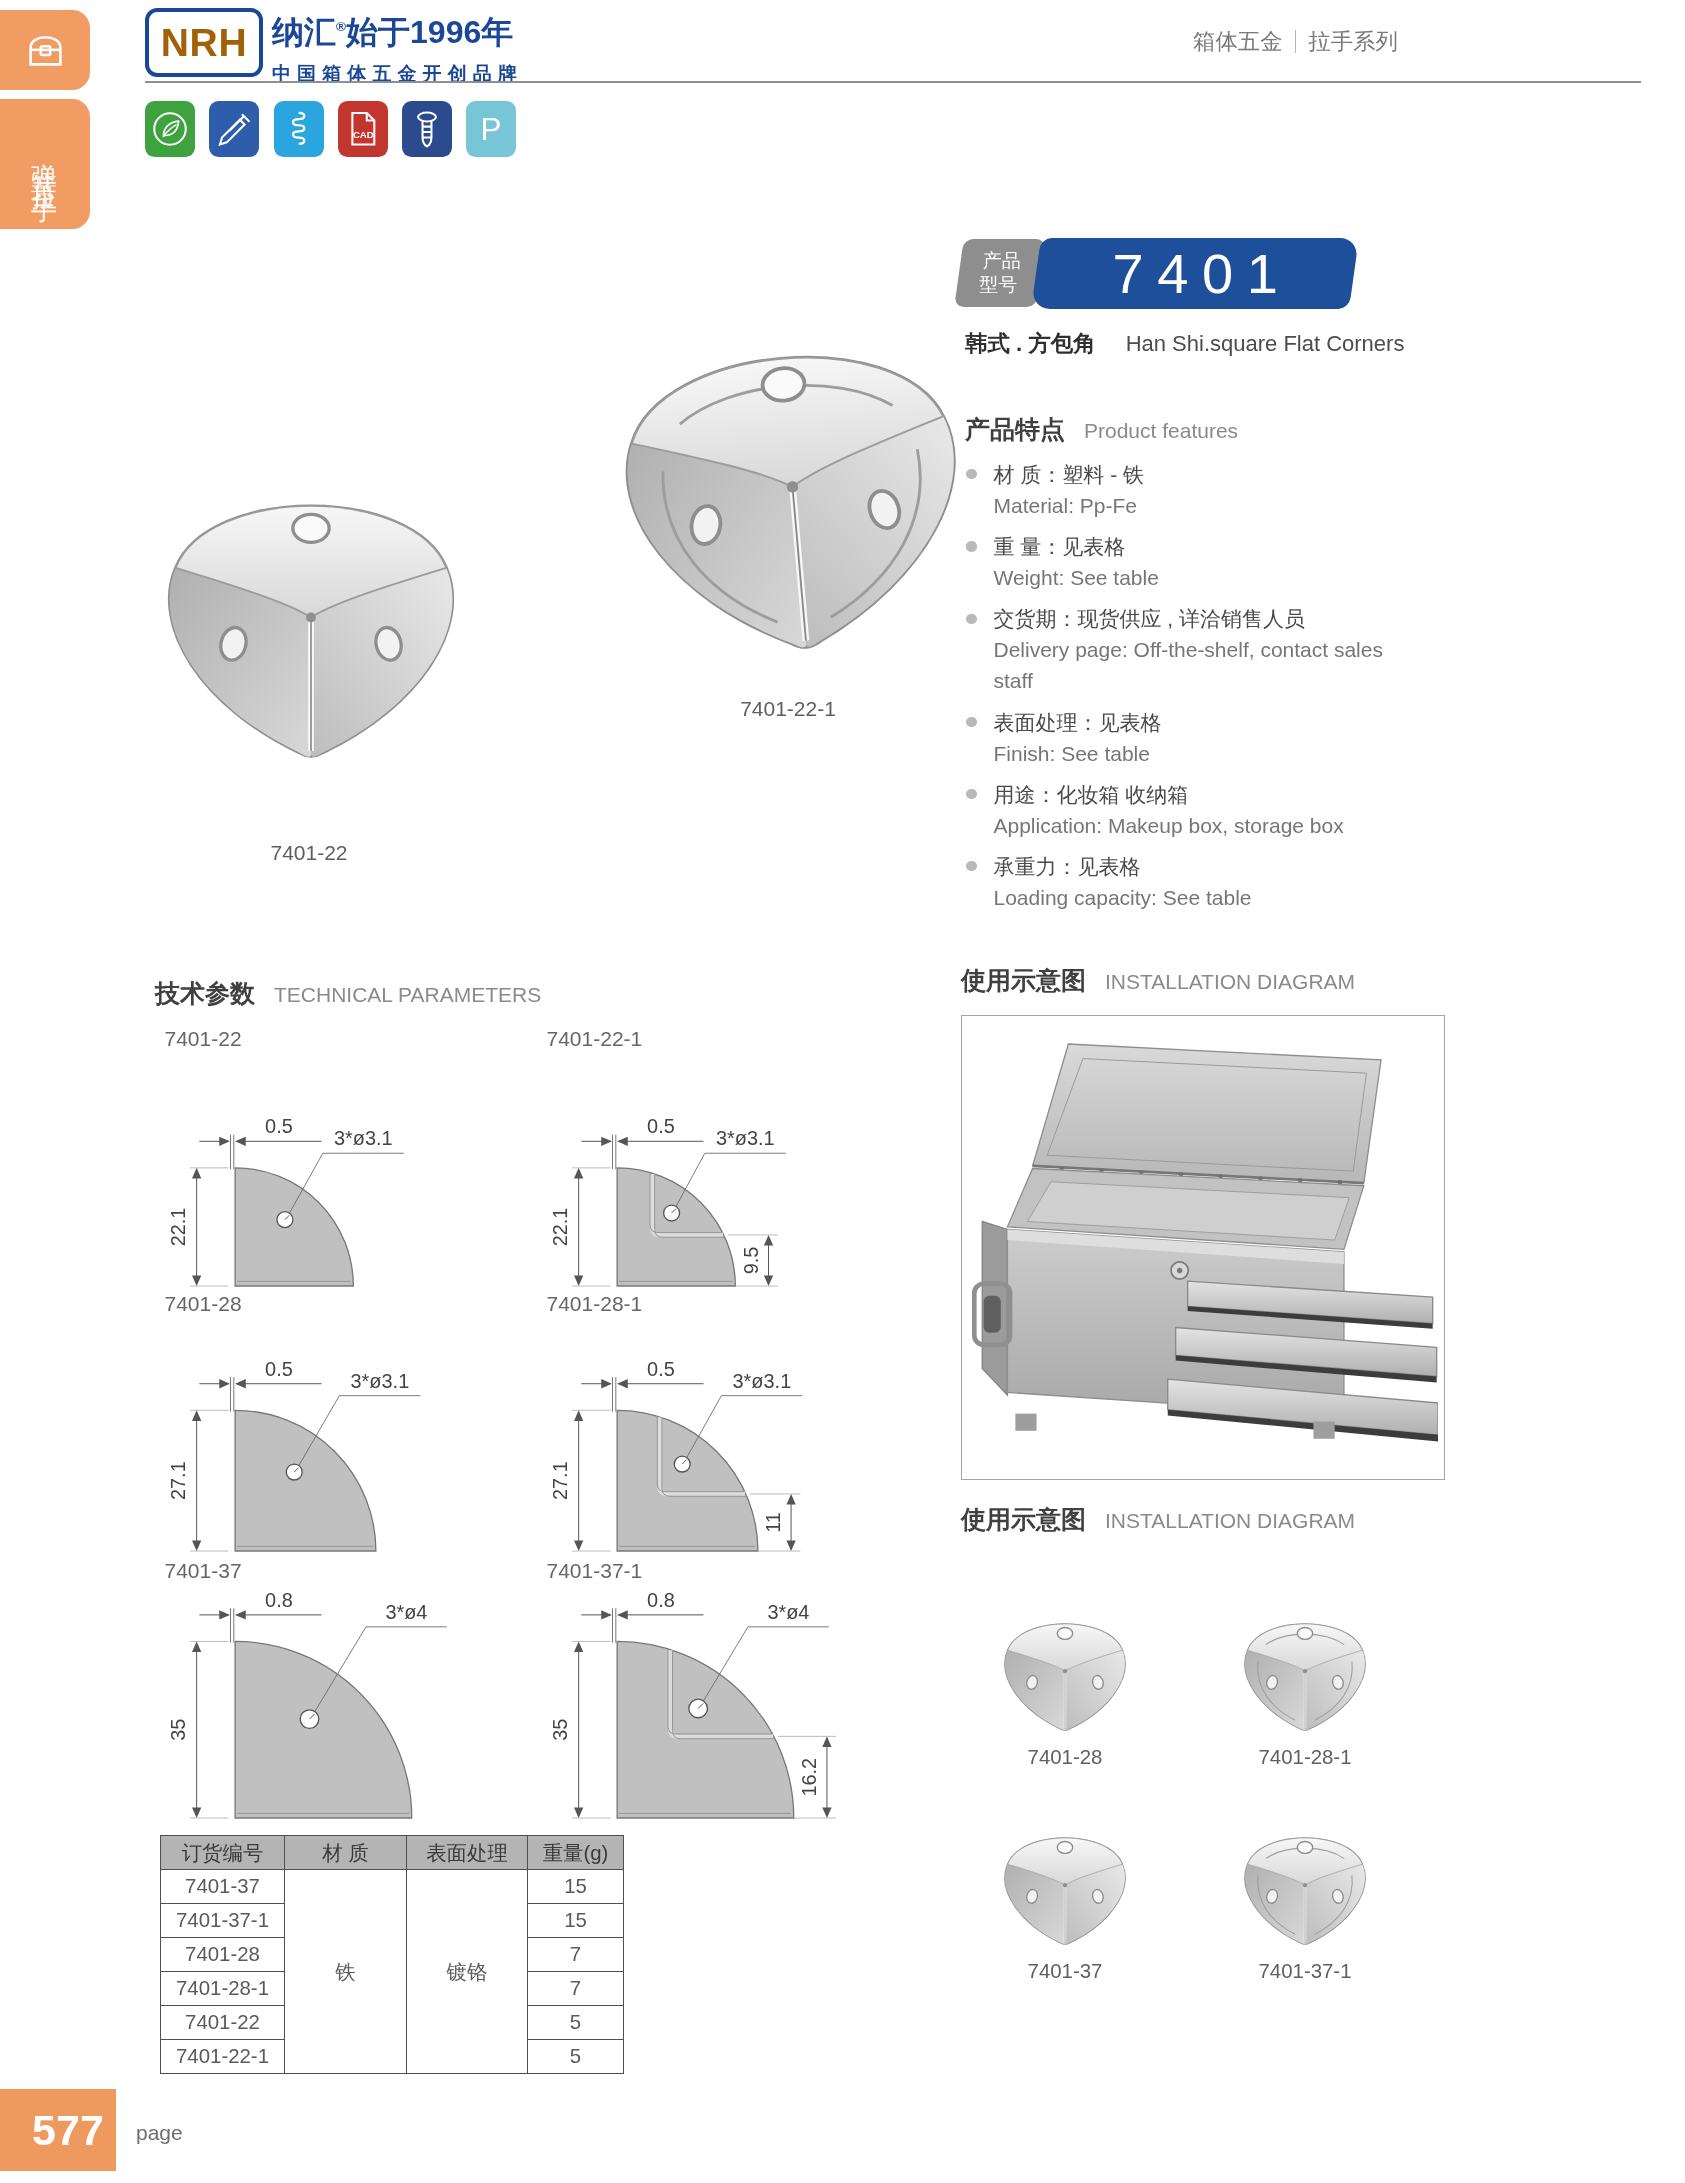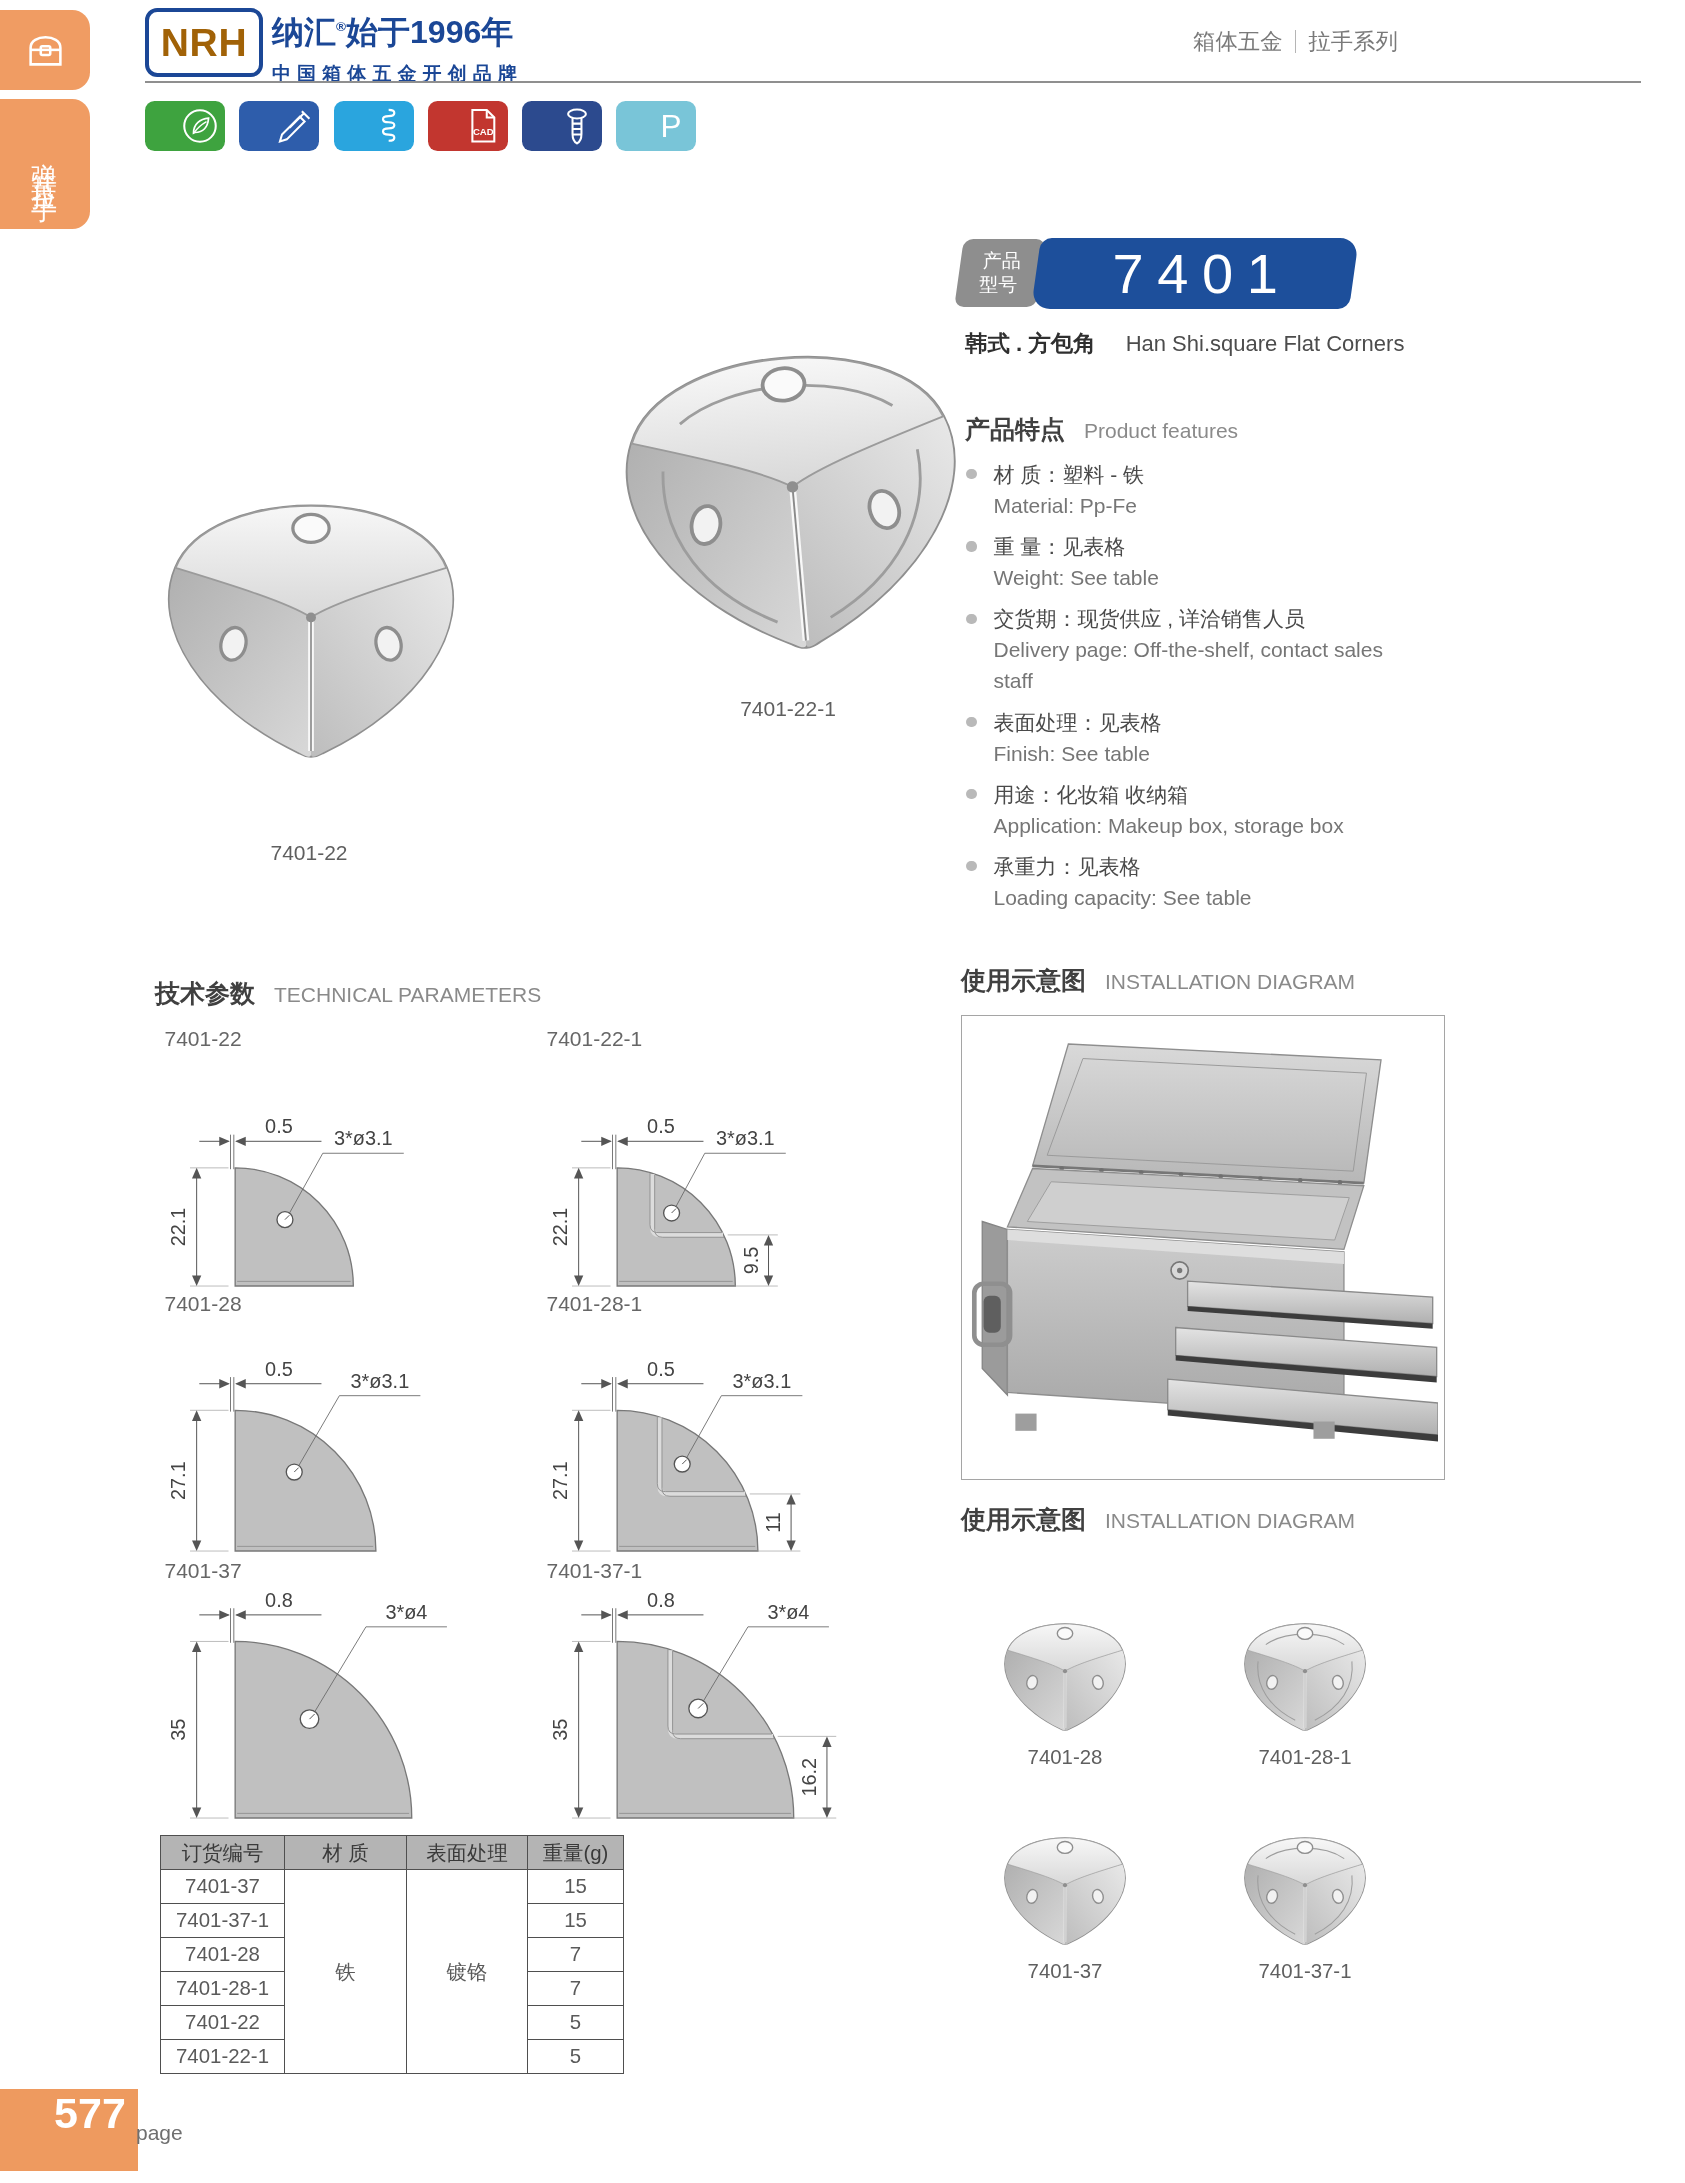--- a/index.html
+++ b/index.html
@@ -21,21 +21,21 @@
   .brand{left:272px;top:11px;color:#1b4796;}
   .brand-l1{font-size:32px;font-weight:700;}
   .brand-l1 sup{font-size:13.6px;}
   .brand-l2{margin-top:6.1px;font-size:19px;font-weight:700;letter-spacing:6.1px;}
   .series{left:1193px;top:26px;display:flex;gap:12.2px;align-items:center;font-size:22.4px;color:#7a7a7a;}
   .series .bar{width:1.4px;height:23px;background:#b5b5b5;}
   .hr{left:145px;top:81px;width:1496px;height:2px;background:#8f8f8f;}
 
   
   .badges{left:145px;top:101px;display:flex;gap:14.3px;}
-  .badge{width:50px;height:50px;border-radius:9.5px;display:flex;align-items:center;justify-content:flex-end;padding-left:30px;}
+  .badge{width:50px;height:56px;border-radius:9.5px;display:flex;align-items:center;justify-content:flex-end;}
   .badge svg{width:50px;height:50px;}
 
   
   .hero-label{font-size:21px;color:#5f5f5f;text-align:center;}
 
   
   .tag{left:959px;top:239px;width:82px;height:68px;background:#8e8e8e;border-radius:9.5px;
        transform:skewX(-8deg);display:flex;flex-direction:column;align-items:center;justify-content:center;}
   .tag span{transform:skewX(8deg);color:#fff;font-size:19px;line-height:1.25;}
   .plate{left:1036px;top:238px;width:318px;height:71px;background:#1d4f9b;border-radius:11px 19px 11px 19px;
@@ -70,22 +70,22 @@
   .glabel{font-size:20.4px;color:#5f5f5f;margin-top:6.8px;}
 
   
   .order-table{left:160px;top:1835px;}
   table{border-collapse:collapse;}
   th,td{border:1.4px solid #4f4f4f;text-align:center;}
   th{background:#b4b4b4;height:31px;font-size:20.4px;color:#3a3a3a;font-weight:400;}
   td{height:31px;font-size:20.4px;color:#5a5a5a;background:#fff;}
 
   
-  .pageno-box{left:0;top:2089px;width:138px;height:82px;background:#ee9a5f;color:#fff;
-              display:flex;justify-content:flex-end;padding-right:12.2px;
+  .pageno-box{left:0;top:2089px;width:116px;height:82px;background:#ee9a5f;color:#fff;
+              display:flex;align-items:center;justify-content:flex-end;padding-right:12.2px;
               font-size:43px;font-weight:700;box-sizing:border-box;}
   .pagelabel{left:136px;top:2121px;font-size:21px;color:#6f6f6f;}
 </style>
 </head>
 <body>
 
 <div class="page">
 
   <div class="abs side-top">
     <svg viewBox="0 0 73 73" width="53" height="53">

